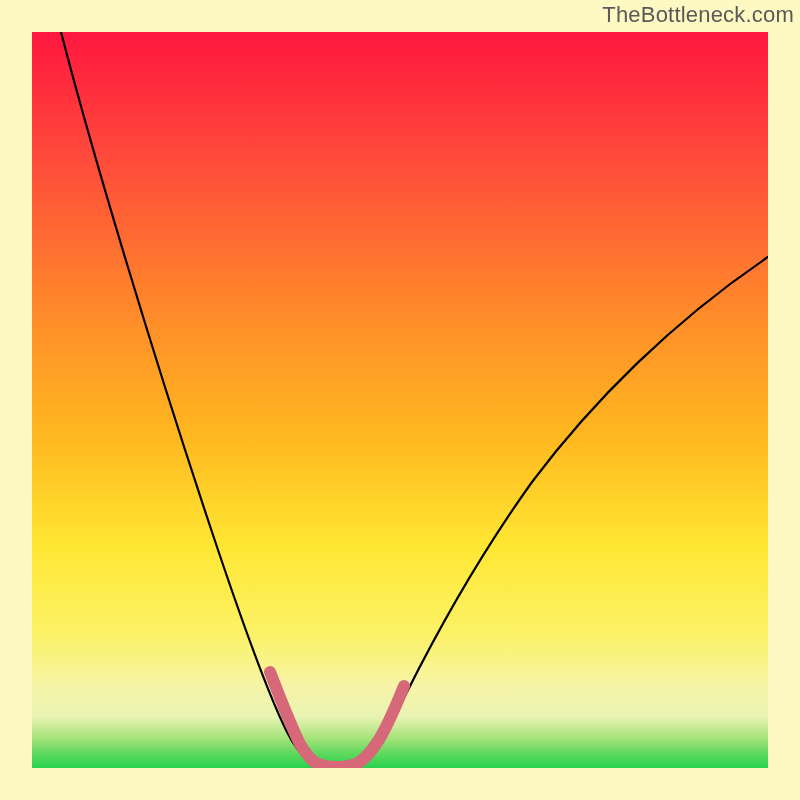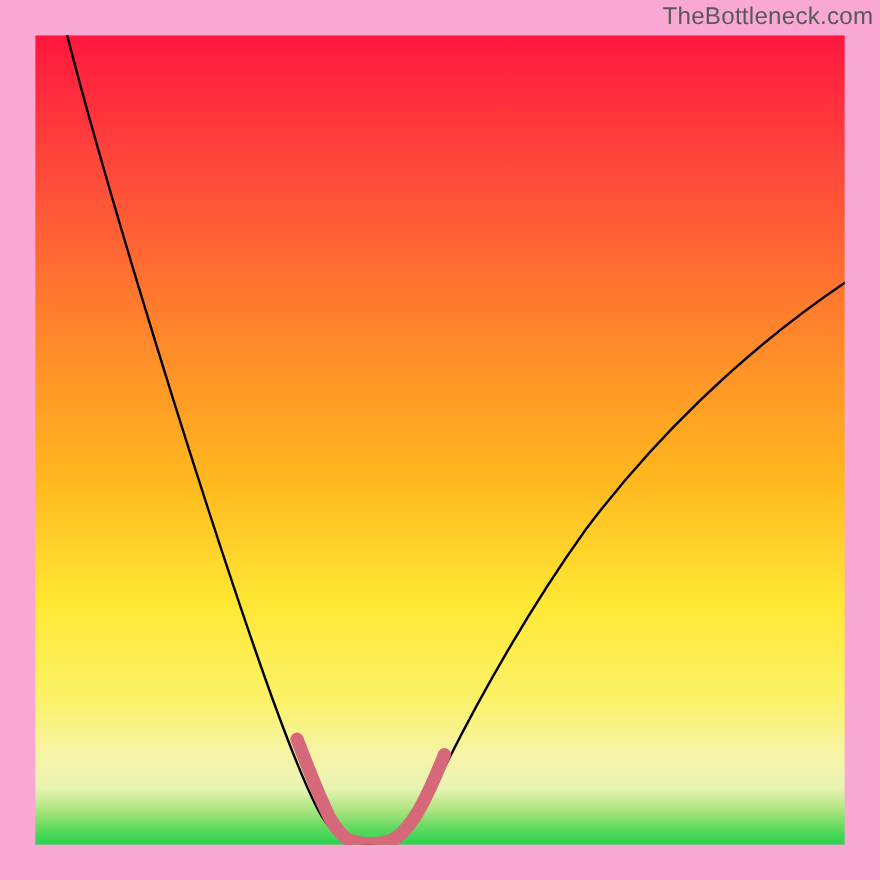--- a/index.html
+++ b/index.html
@@ -10,21 +10,21 @@
     overflow: hidden;
     background: #000;
     font-family: Arial, Helvetica, sans-serif;
   }
   .frame {
     position: absolute;
     left: 0;
     top: 0;
     width: 800px;
     height: 800px;
-    background: #f9a8d4;
+    background: #fef9c3;
   }
   .plot-area {
     position: absolute;
     left: 32px;
     top: 32px;
     width: 736px;
     height: 736px;
   }
   .watermark {
     position: absolute;

